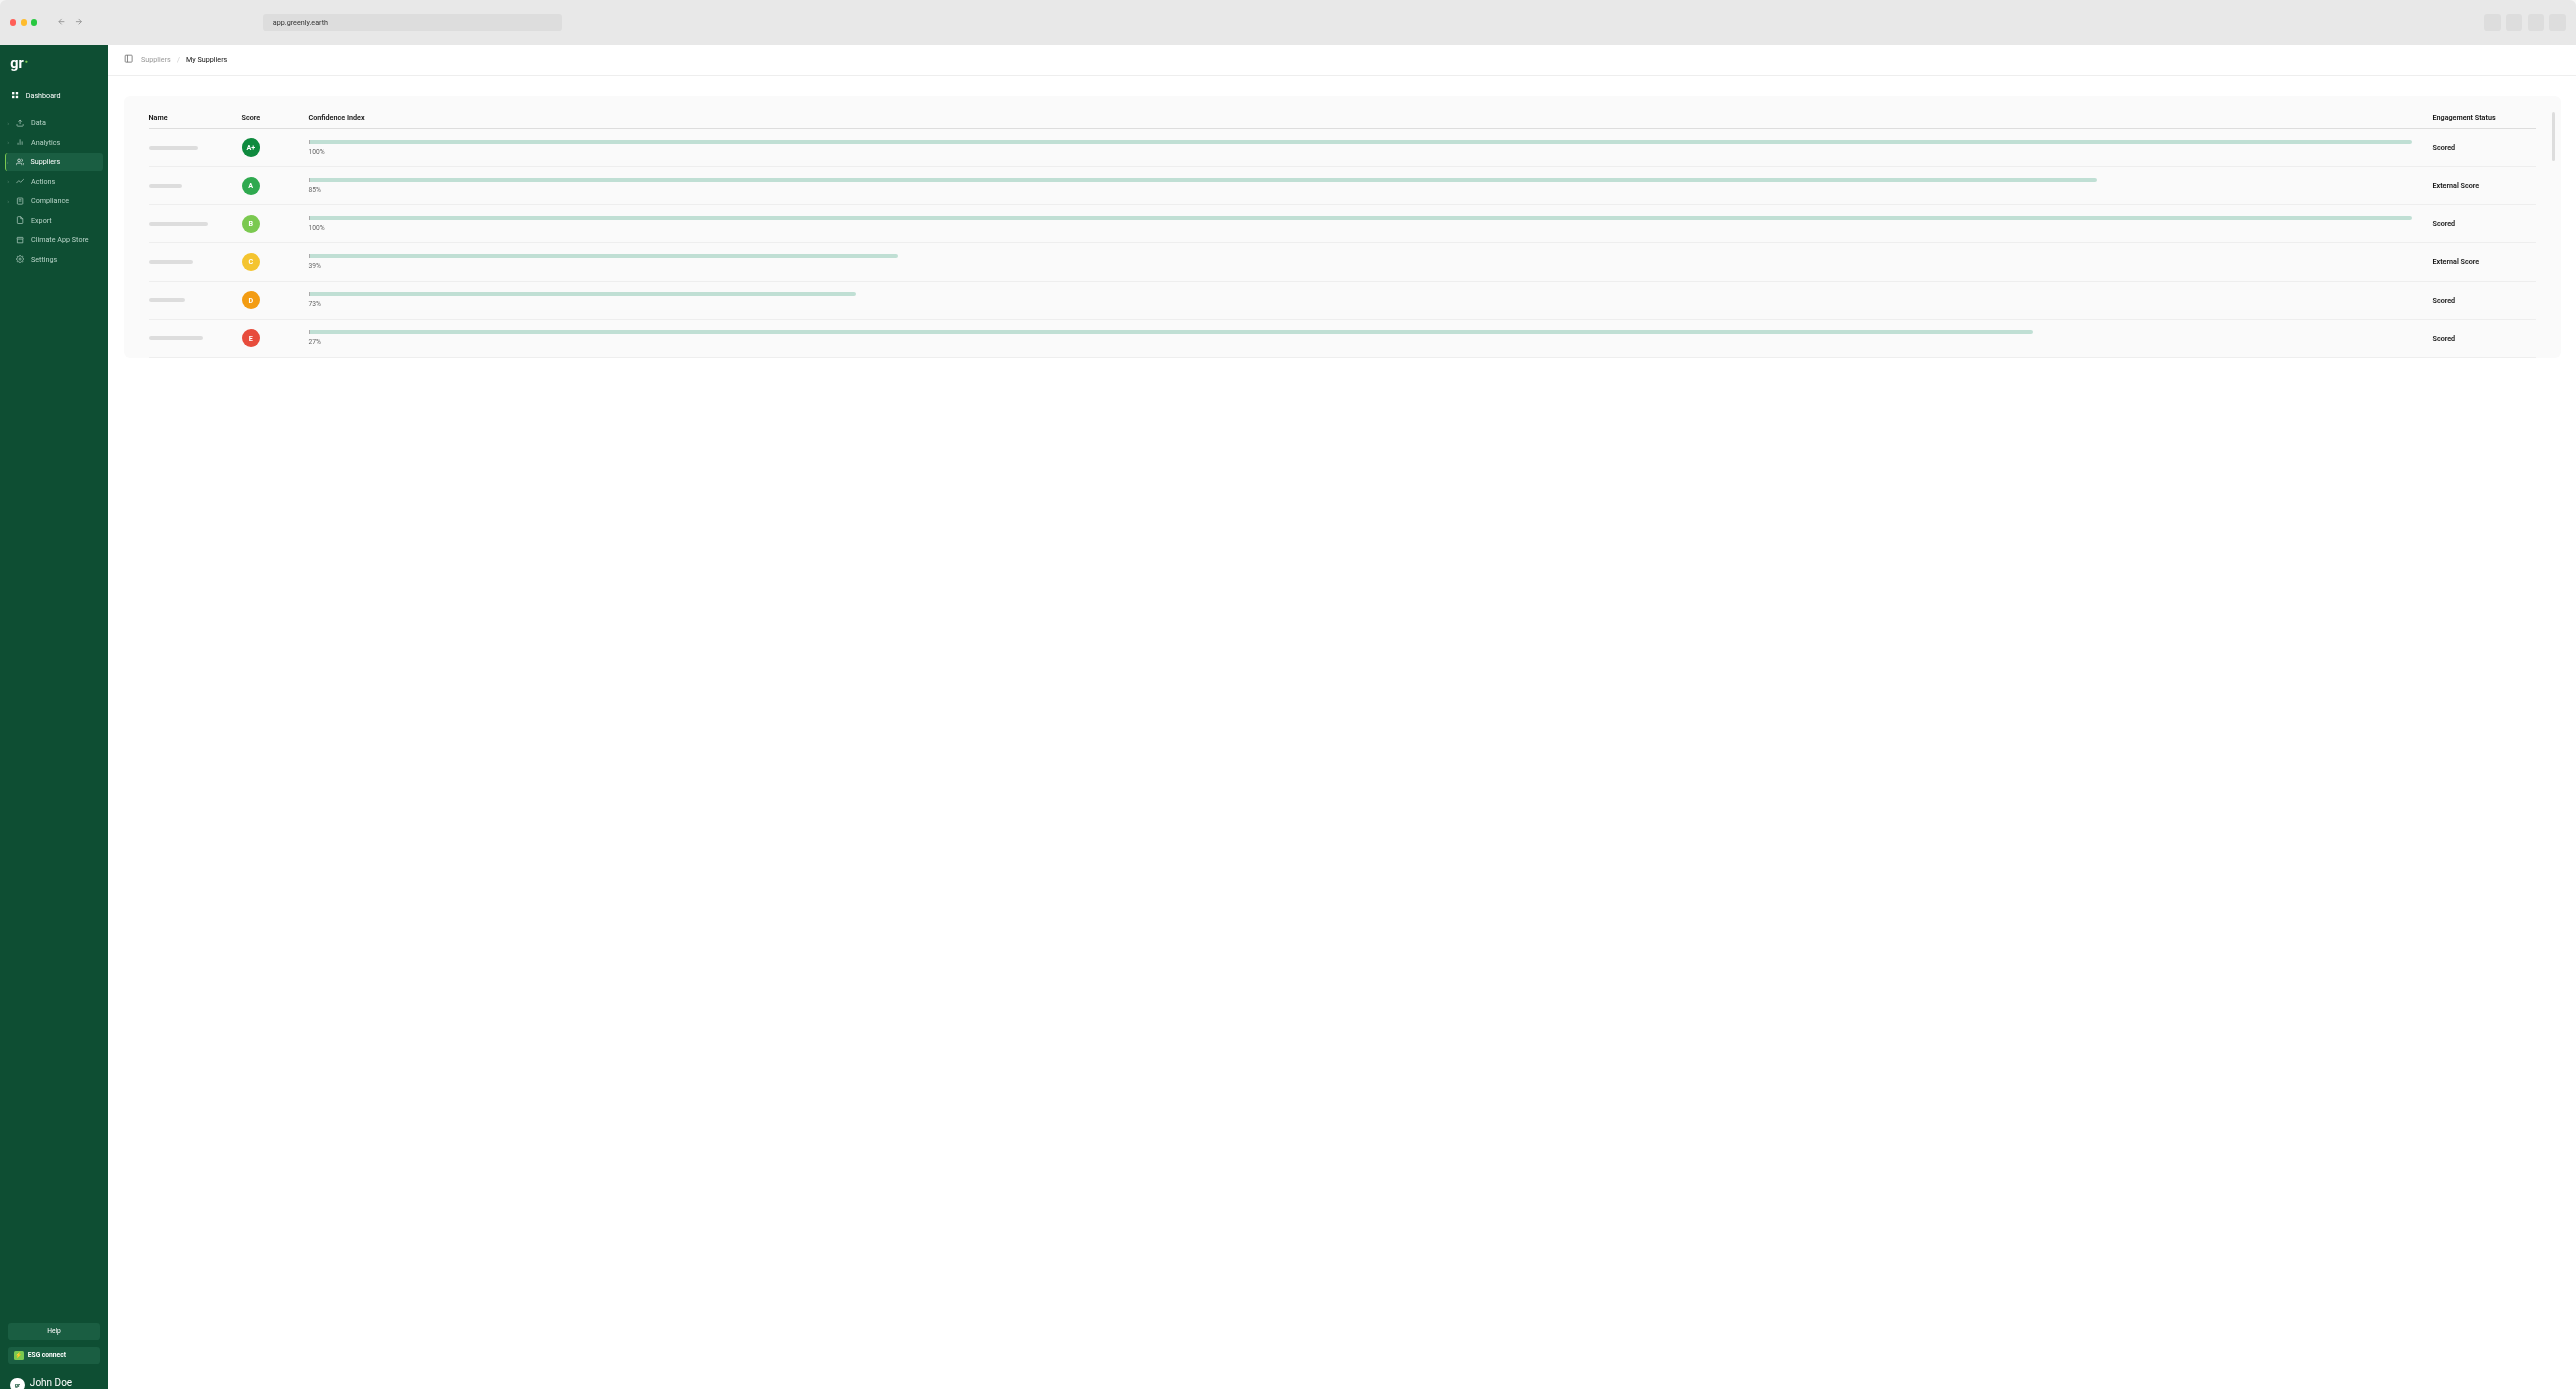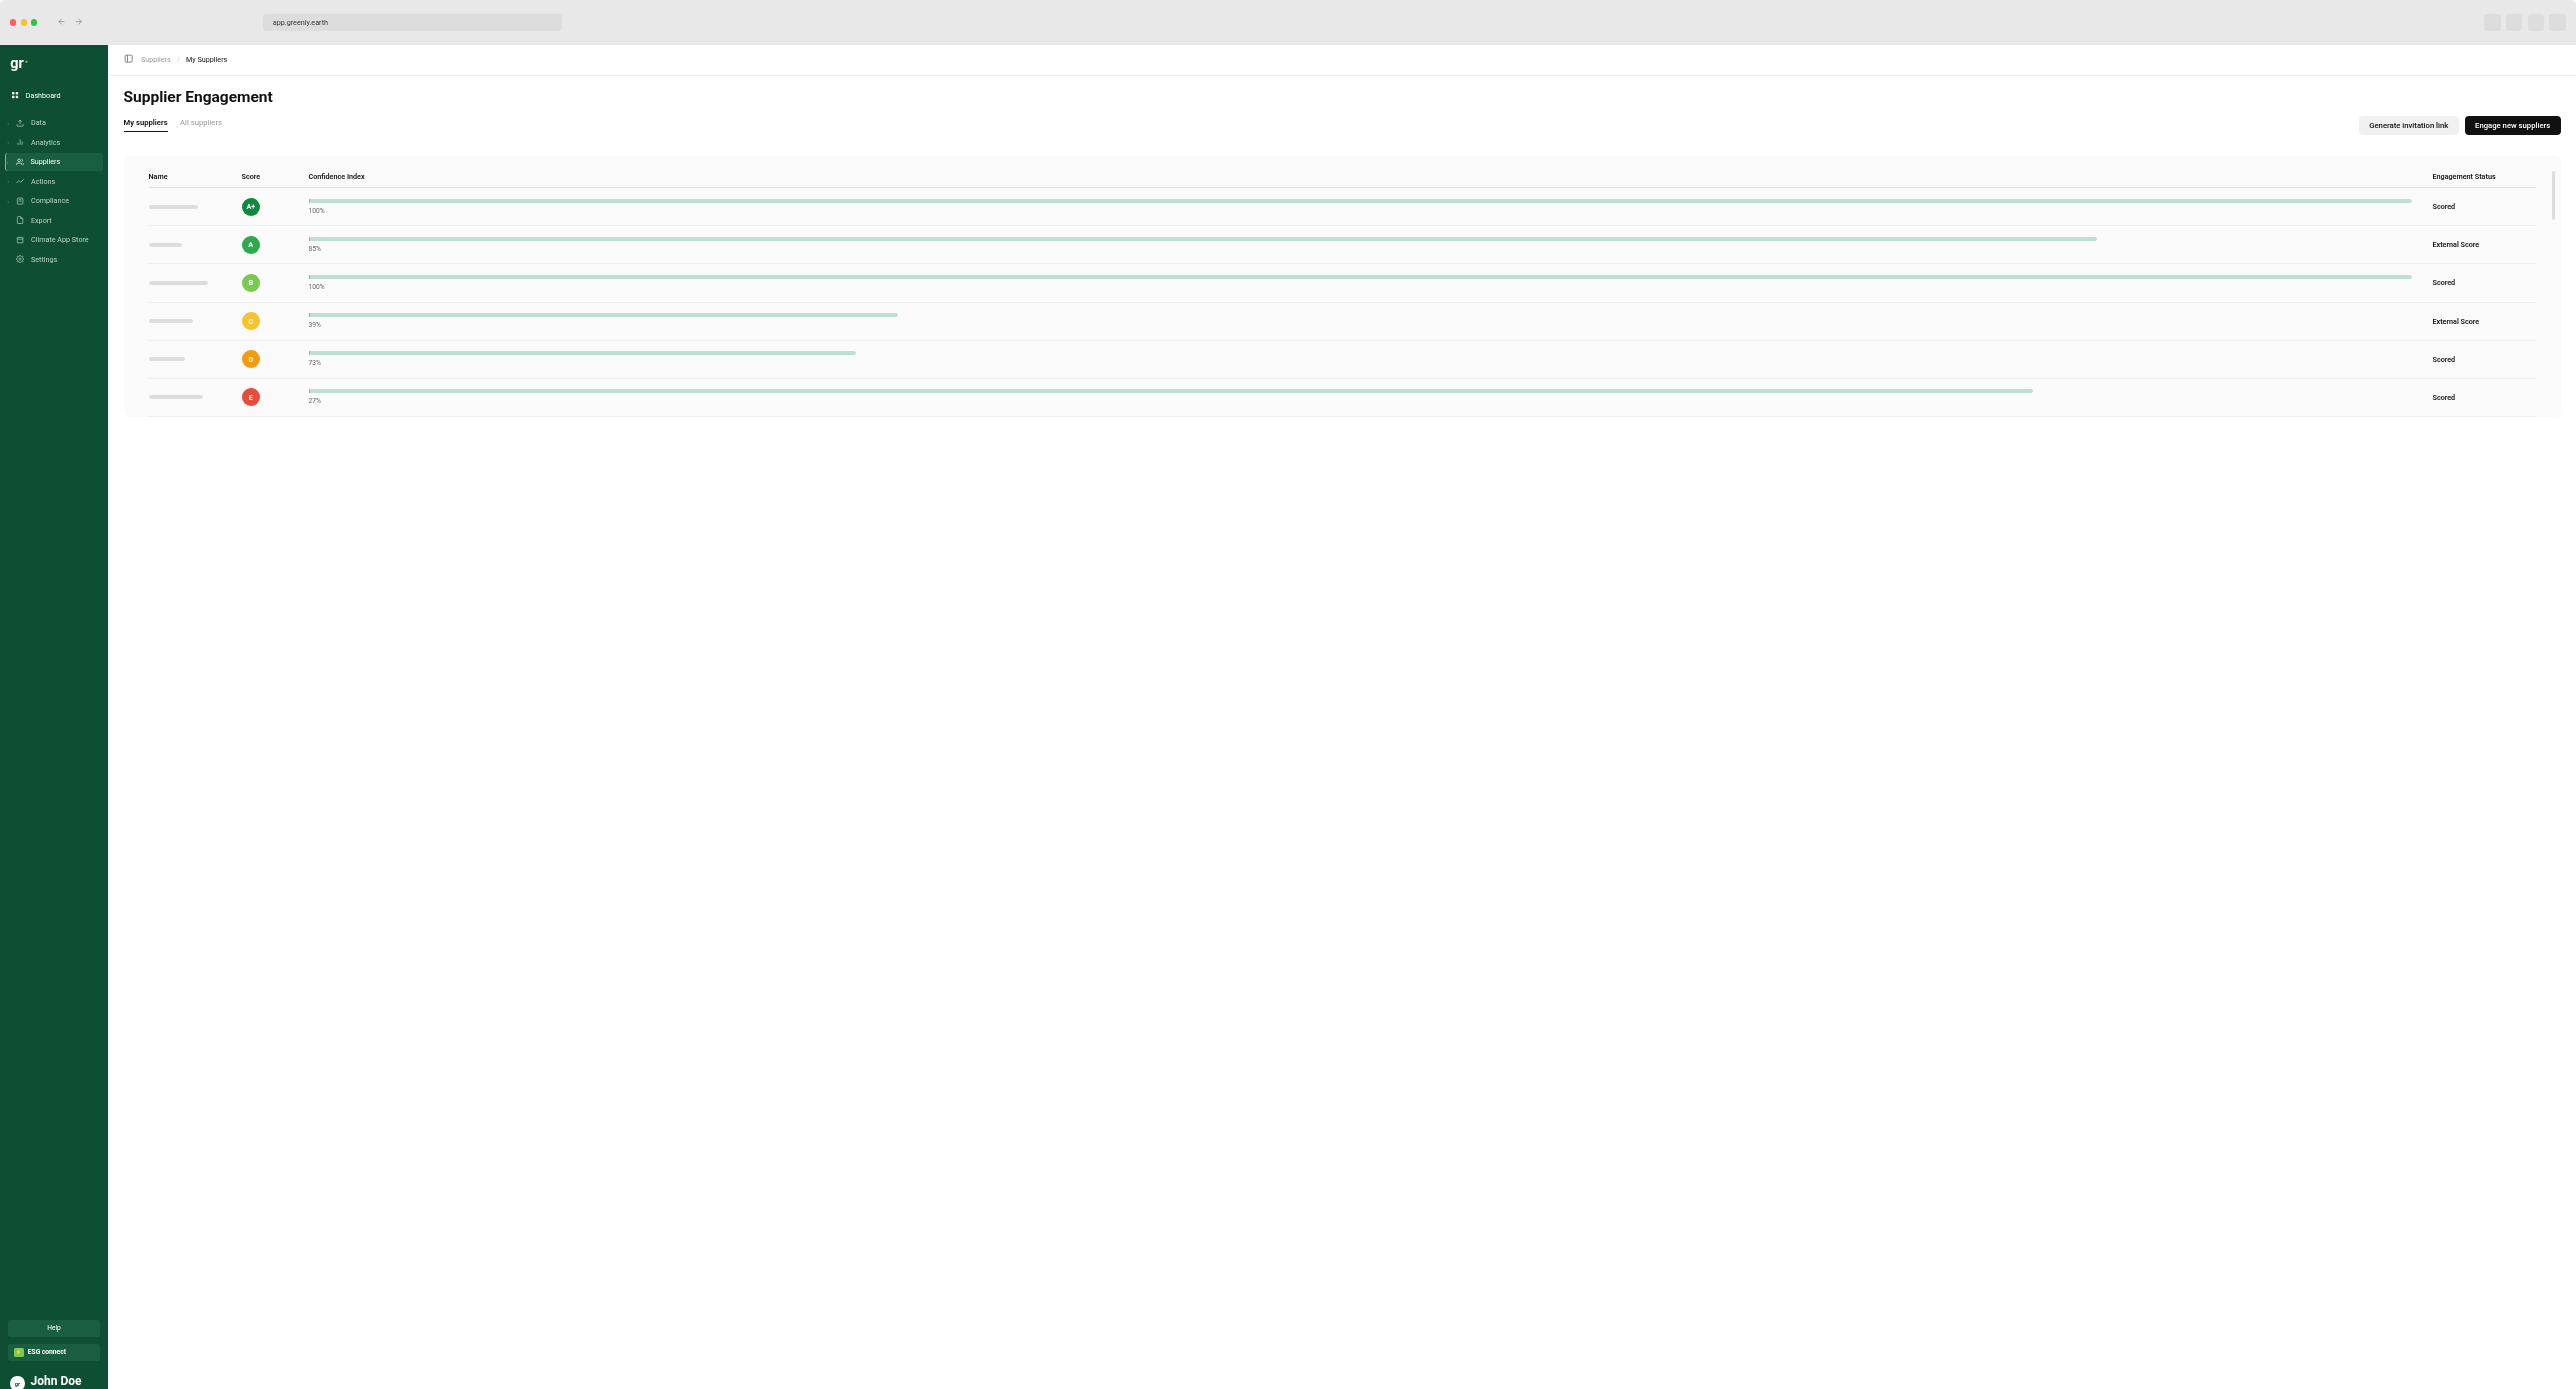--- a/index.html
+++ b/index.html
@@ -83,21 +83,21 @@
       display: flex;
       align-items: center;
       gap: 4.1px;
       margin-bottom: 10.3px;
       cursor: pointer;
     }
     .esg-bolt { background: #7bc950; width: 9.3px; height: 9.3px; border-radius: 1.5px; display: flex; align-items: center; justify-content: center; font-size: 5.7px; }
     .user-profile { display: flex; align-items: center; gap: 5.2px; padding: 2.1px; }
     .avatar { width: 14.4px; height: 14.4px; border-radius: 50%; background: #fff; color: #0e4e33; display: flex; align-items: center; justify-content: center; font-size: 5.7px; font-weight: bold; }
     .user-info { display: flex; flex-direction: column; }
-    .user-name { font-size: 12px; font-weight: 700; color: #fff; text-align: center; }
+    .user-name { font-size: 10px; font-weight: 400; color: #fff; }
     .user-email { font-size: 5.2px; color: #8ab3a0; }
     
     .main-content { flex: 1; overflow: auto; }
     .top-bar {
       display: flex;
       align-items: center;
       padding: 9.3px 15.5px;
       border-bottom: 0.5px solid #eee;
       gap: 8.2px;
     }
@@ -336,33 +336,20 @@
             <line x1="9" y1="3" x2="9" y2="21"></line>
           </svg>
       </span>
       <div class="breadcrumb">
         <span class="breadcrumb-item">Suppliers</span>
         <span class="breadcrumb-sep">/</span>
         <span class="breadcrumb-item current">My Suppliers</span>
       </div>
     </div>
 
-    <div class="page-header">
-      <h1 class="page-title">Supplier Engagement</h1>
-      <div class="header-row">
-        <div class="tabs">
-          <div class="tab active">My suppliers</div>
-          <div class="tab">All suppliers</div>
-        </div>
-        <div class="actions">
-          <button class="btn btn-secondary">Generate invitation link</button>
-          <button class="btn btn-primary">Engage new suppliers</button>
-        </div>
-      </div>
-    </div>
 
     <div class="table-container">
       <div class="scroll-indicator"></div>
       <div class="table-header">
         <div>Name</div>
         <div>Score</div>
         <div>Confidence Index</div>
         <div>Engagement Status</div>
       </div>
       <div id="table-rows">

